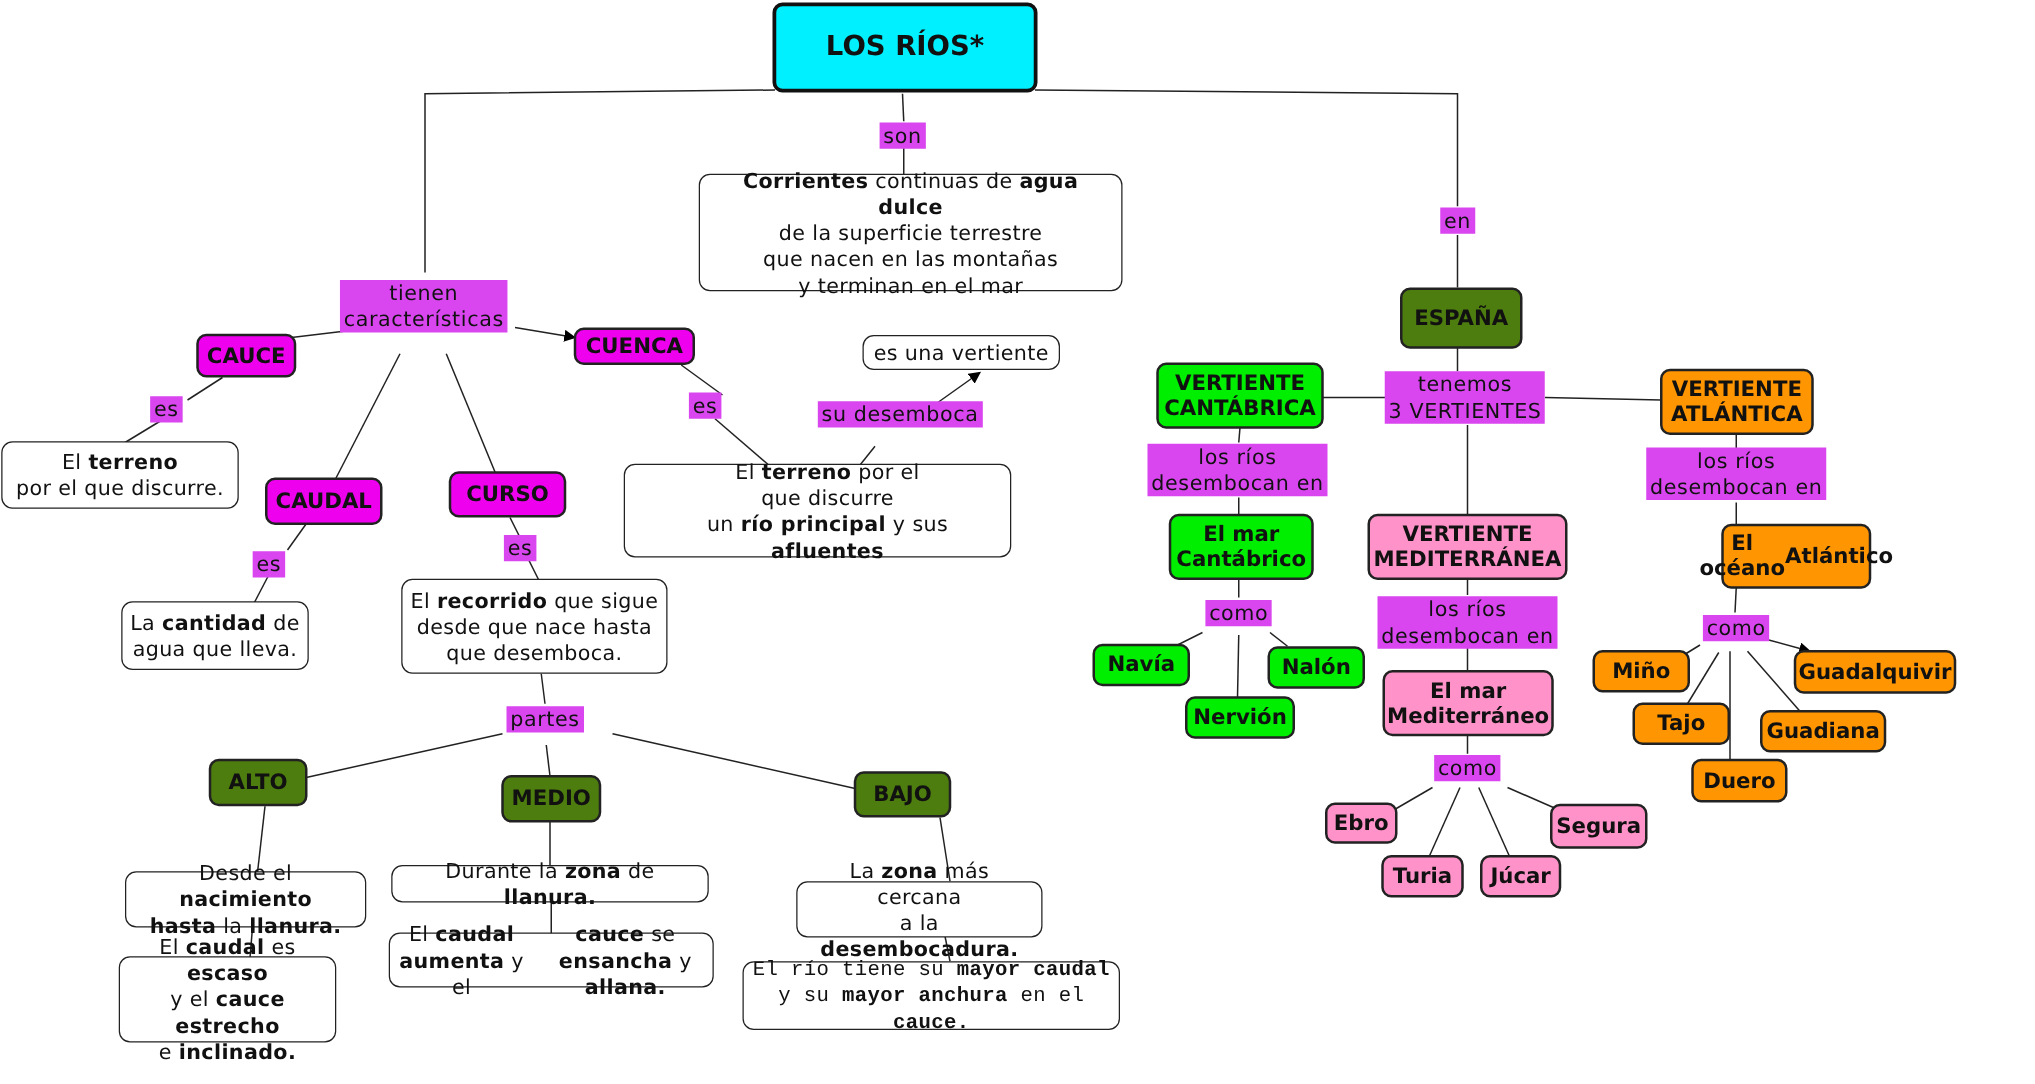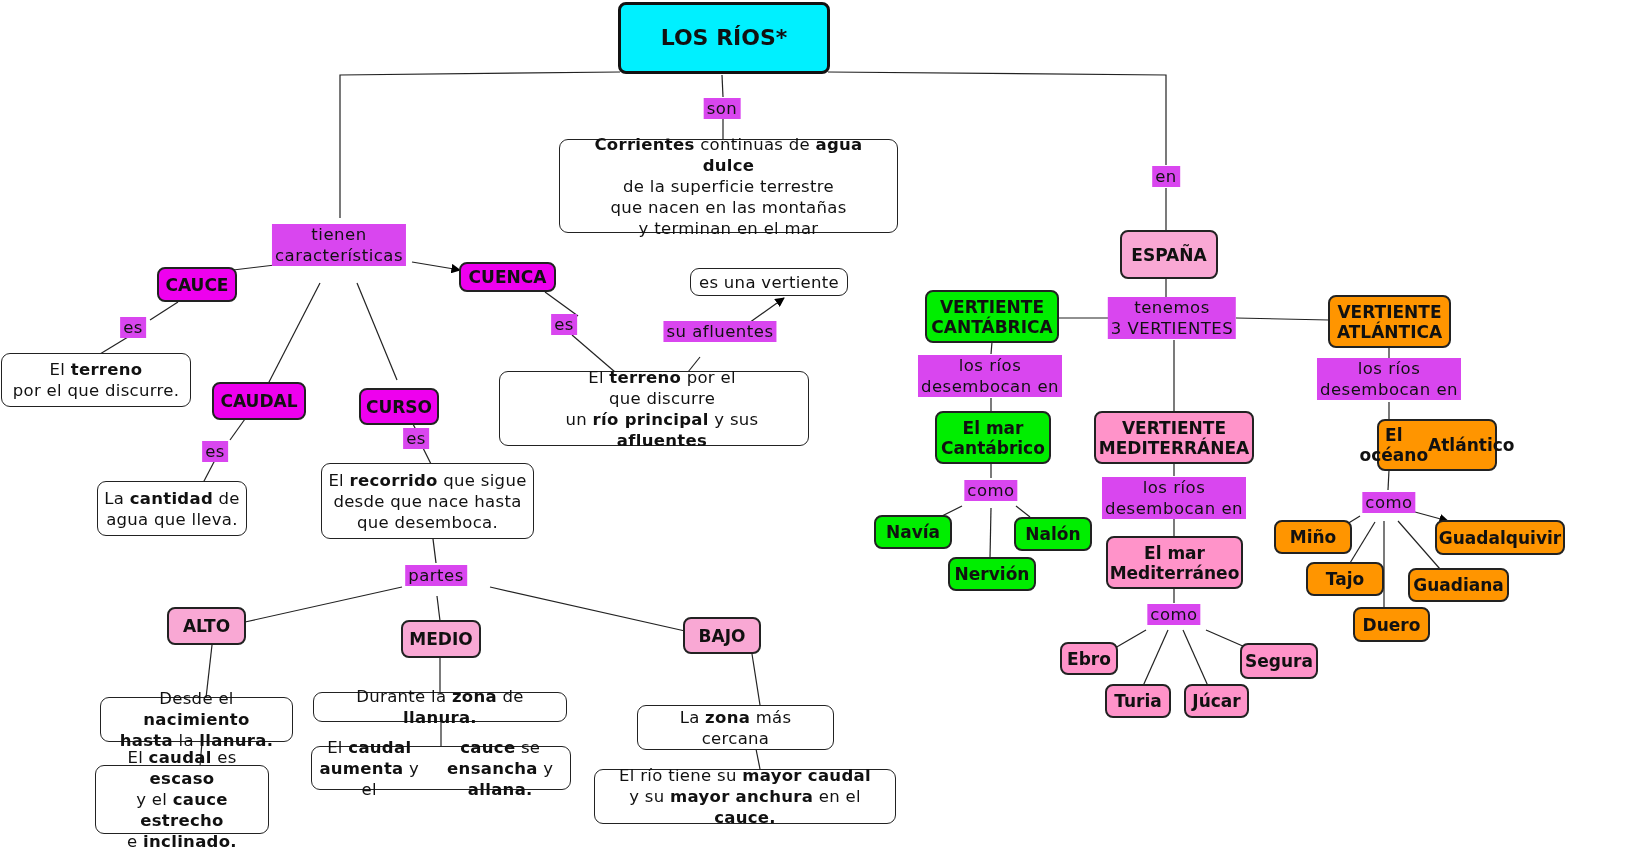--- a/index.html
+++ b/index.html
@@ -9,21 +9,21 @@
   .node{position:absolute;box-sizing:border-box;border:2px solid #222;border-radius:8px;
         display:flex;align-items:center;justify-content:center;text-align:center;
         font-weight:bold;font-size:17px;line-height:20px;}
   .txt{position:absolute;box-sizing:border-box;border:1.2px solid #222;border-radius:9px;
        background:#fff;display:flex;align-items:center;justify-content:center;text-align:center;
        font-size:16.5px;line-height:21px;letter-spacing:0.3px;padding:0 6px;}
   .lnk{position:absolute;background:#d946ef;text-align:center;font-size:16.5px;line-height:21px;
        letter-spacing:0.5px;white-space:nowrap;padding:0 3px;transform:translateX(-50%);}
   .title{border:3px solid #111;border-radius:8px;font-size:22px;background:#00f0ff;}
   .magenta{background:#ee00ee;}
-  .yellow{background:#f9a8d4;}
+  .yellow{background:#4d7c0f;}
   .green{background:#00ee00;}
   .pink{background:#ff93c9;}
   .orange{background:#ff9500;}
   b{font-weight:bold;}
 </style>
 </head>
 <body>
 
 <svg id="lines" xmlns="http://www.w3.org/2000/svg">
   <defs>
@@ -125,40 +125,40 @@
 <div class="lnk" style="left:133px;top:317px;">es</div>
 <div class="txt" style="left:1px;top:353px;width:190px;height:54px;flex-direction:column;">
   <div><span>El </span><b>terreno</b></div>
   <div>por el que discurre.</div>
 </div>
 
 <div class="node magenta" style="left:459px;top:262px;width:97px;height:30px;">
   <span>CUENCA</span>
 </div>
 <div class="lnk" style="left:564px;top:314px;">es</div>
-<div class="lnk" style="left:720px;top:321px;">su afluentes</div>
+<div class="lnk" style="left:720px;top:321px;">su desemboca</div>
 <div class="txt" style="left:690px;top:268px;width:158px;height:28px;">
   <span>es una vertiente</span>
 </div>
 <div class="txt" style="left:499px;top:371px;width:310px;height:75px;flex-direction:column;padding-left:22px;">
   <div><span>El </span><b>terreno</b><span> por el</span></div>
   <div>que discurre</div>
   <div><span>un </span><b>río principal</b><span> y sus </span><b>afluentes</b></div>
 </div>
 
 <div class="node magenta" style="left:212px;top:382px;width:94px;height:38px;">
   <span>CAUDAL</span>
 </div>
 <div class="lnk" style="left:215px;top:441px;">es</div>
 <div class="txt" style="left:97px;top:481px;width:150px;height:55px;flex-direction:column;">
   <div><span>La </span><b>cantidad</b><span> de</span></div>
   <div>agua que lleva.</div>
 </div>
 
-<div class="node magenta" style="left:359px;top:377px;width:80px;height:37px;margin-top:11px;">
+<div class="node magenta" style="left:359px;top:377px;width:94px;height:37px;">
   <span>CURSO</span>
 </div>
 <div class="lnk" style="left:416px;top:428px;">es</div>
 <div class="txt" style="left:321px;top:463px;width:213px;height:76px;flex-direction:column;">
   <div><span>El </span><b>recorrido</b><span> que sigue</span></div>
   <div>desde que nace hasta</div>
   <div>que desemboca.</div>
 </div>
 
 <div class="lnk" style="left:436px;top:565px;">partes</div>
@@ -186,22 +186,23 @@
 <div class="txt" style="left:313px;top:692px;width:254px;height:30px;">
   <div><span>Durante la </span><b>zona</b><span> de </span><b>llanura.</b></div>
 </div>
 <div class="txt" style="left:311px;top:746px;width:260px;height:44px;flex-direction:row;gap:16px;">
   <div><span>El </span><b>caudal aumenta</b><span> y el</span></div>
   <div><b>cauce</b><span> se </span><b>ensancha</b><span> y </span><b>allana.</b></div>
 </div>
 
 <div class="txt" style="left:637px;top:705px;width:197px;height:45px;flex-direction:column;">
   <div><span>La </span><b>zona</b><span> más cercana</span></div>
-</div>
-<div class="txt" style="left:594px;top:769px;width:302px;height:55px;flex-direction:column;">
+  <div><span>a la </span><b>desembocadura.</b></div>
+</div>
+<div class="txt" style="left:594px;top:769px;width:302px;height:55px;flex-direction:column;font-family:Liberation Mono, monospace;">
   <div><span>El río tiene su </span><b>mayor caudal</b></div>
   <div><span>y su </span><b>mayor anchura</b><span> en el </span><b>cauce.</b></div>
 </div>
 
 <div class="node yellow" style="left:1120px;top:230px;width:98px;height:49px;">
   <span>ESPAÑA</span>
 </div>
 <div class="lnk" style="left:1172px;top:297px;">
   <div>tenemos</div>
   <div>3 VERTIENTES</div>

